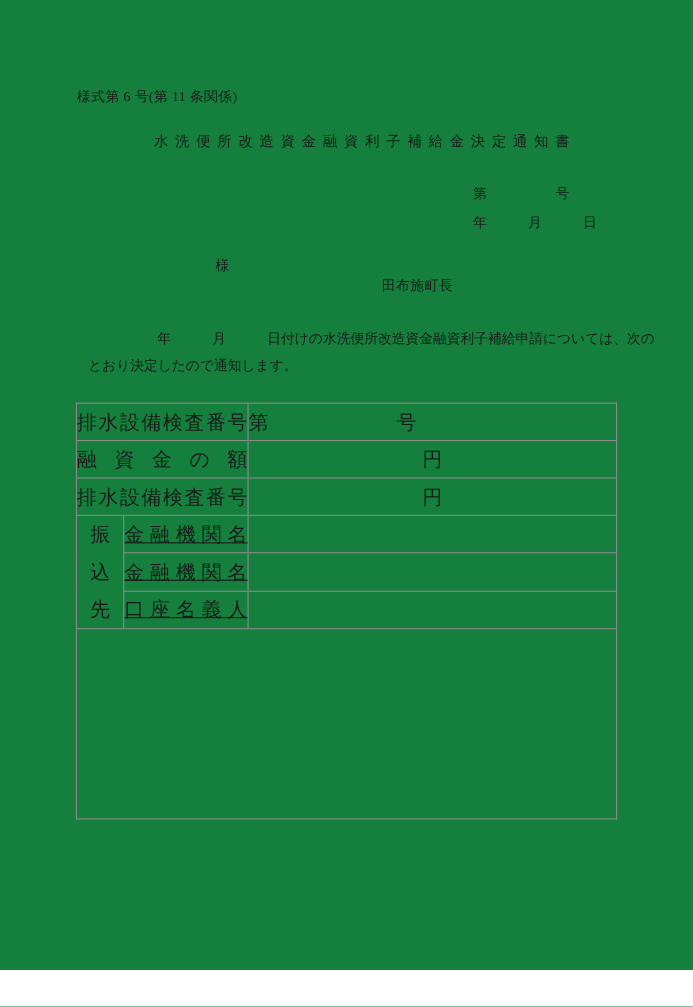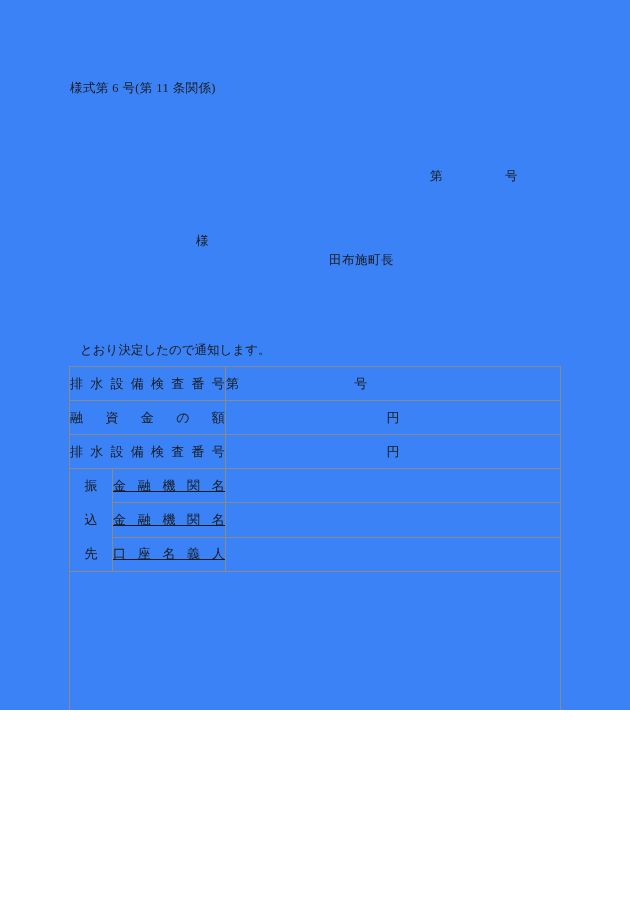--- a/index.html
+++ b/index.html
@@ -9,22 +9,22 @@
     background: #ffffff;
   }
   body {
     font-family: "Liberation Serif", "DejaVu Serif", serif;
     color: #1a1a1a;
     -webkit-font-smoothing: antialiased;
   }
   .page {
     position: relative;
     width: 630px;
-    height: 710px;
-    background: #3b82f6;
+    height: 882px;
+    background: #15803d;
     overflow: hidden;
   }
 
   
   .form-no {
     position: absolute;
     left: 70px;
     top: 80px;
     font-size: 12.5px;
     letter-spacing: 0.4px;
@@ -56,52 +56,52 @@
   
   .addressee {
     position: absolute;
     left: 196px;
     top: 233px;
     font-size: 12.5px;
     white-space: nowrap;
   }
   .issuer {
     position: absolute;
-    left: 329px;
+    left: 347px;
     top: 252px;
     font-size: 12.5px;
     letter-spacing: 0.5px;
     white-space: nowrap;
   }
 
   
   .body-line-1 {
     position: absolute;
     left: 143px;
     top: 300px;
     font-size: 12.5px;
     white-space: pre;
   }
   .body-line-2 {
     position: absolute;
     left: 80px;
-    top: 342px;
+    top: 324px;
     font-size: 12.5px;
     white-space: pre;
   }
 
   
   .form-table {
     position: absolute;
     left: 69px;
     top: 366px;
     width: 492px;
     border-collapse: collapse;
     table-layout: fixed;
-    font-size: 13px;
+    font-size: 18px;
   }
   .form-table td {
     border: 1px solid #8a8a8a;
     padding: 0;
     vertical-align: middle;
   }
   .row-h {
     height: 34px;
   }
   .label-cell {
@@ -152,29 +152,32 @@
     height: 172px;
   }
 </style>
 </head>
 <body>
 
 <div class="page">
 
   <div class="form-no">様式第 6 号(第 11 条関係)</div>
 
+  <div class="doc-title">水洗便所改造資金融資利子補給金決定通知書</div>
 
   <div class="meta-block">
     <div class="meta-row">第　　　　　号</div>
+    <div class="meta-row">年　　　月　　　日</div>
   </div>
 
   <div class="addressee">様</div>
 
   <div class="issuer">田布施町長</div>
 
+  <div class="body-line-1">年　　　月　　　日付けの水洗便所改造資金融資利子補給申請については、次の</div>
 
   <div class="body-line-2">とおり決定したので通知します。</div>
 
   <table class="form-table">
     <colgroup>
       <col style="width:43px">
       <col style="width:113px">
       <col>
     </colgroup>
     <tbody>

